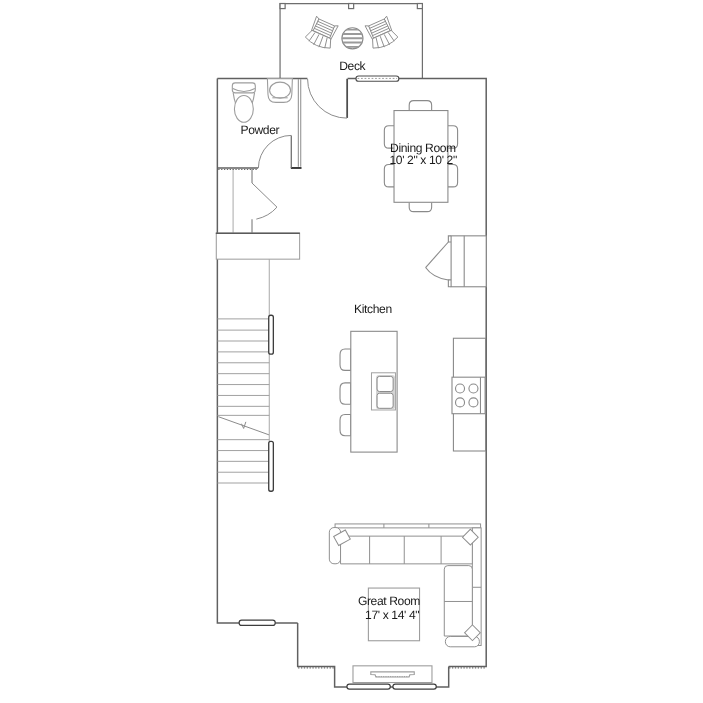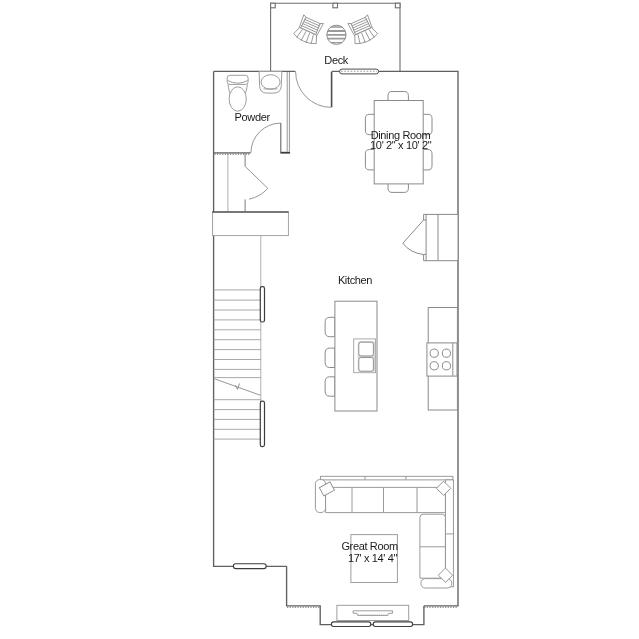--- a/index.html
+++ b/index.html
@@ -1,16 +1,16 @@
 <!DOCTYPE html>
 <html><head>
 <meta charset="utf-8">
 <style>
   html,body{margin:0;padding:0;background:#ffffff;}
-  .wrap{width:568px;height:639px;position:relative;overflow:hidden;margin-left:16px;}
+  .wrap{width:568px;height:639px;position:relative;overflow:hidden;}
   svg{display:block;}
   text{font-family:"Liberation Sans",sans-serif;fill:#1a1a1a;}
 </style>
 </head>
 <body>
 <div class="wrap">
 <svg width="639" height="639" viewBox="0 0 639 639">
 <rect x="0" y="0" width="639" height="639" fill="#ffffff"></rect>
 
 <g stroke="#6e6e6e" stroke-width="1.1" fill="none">

